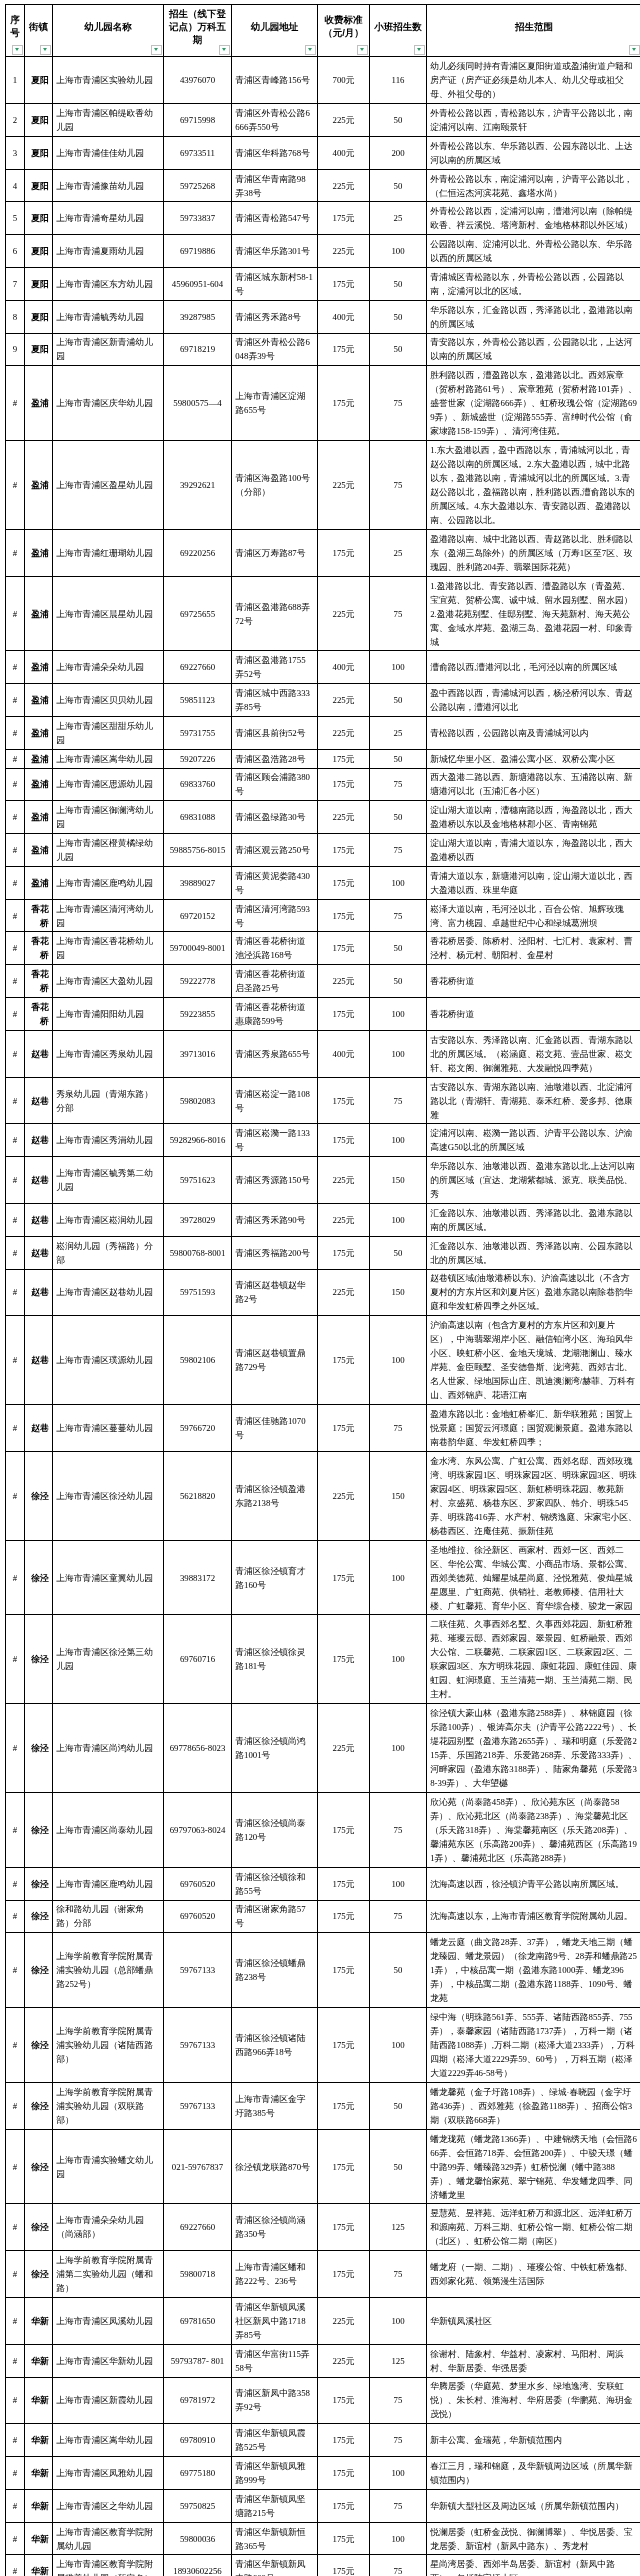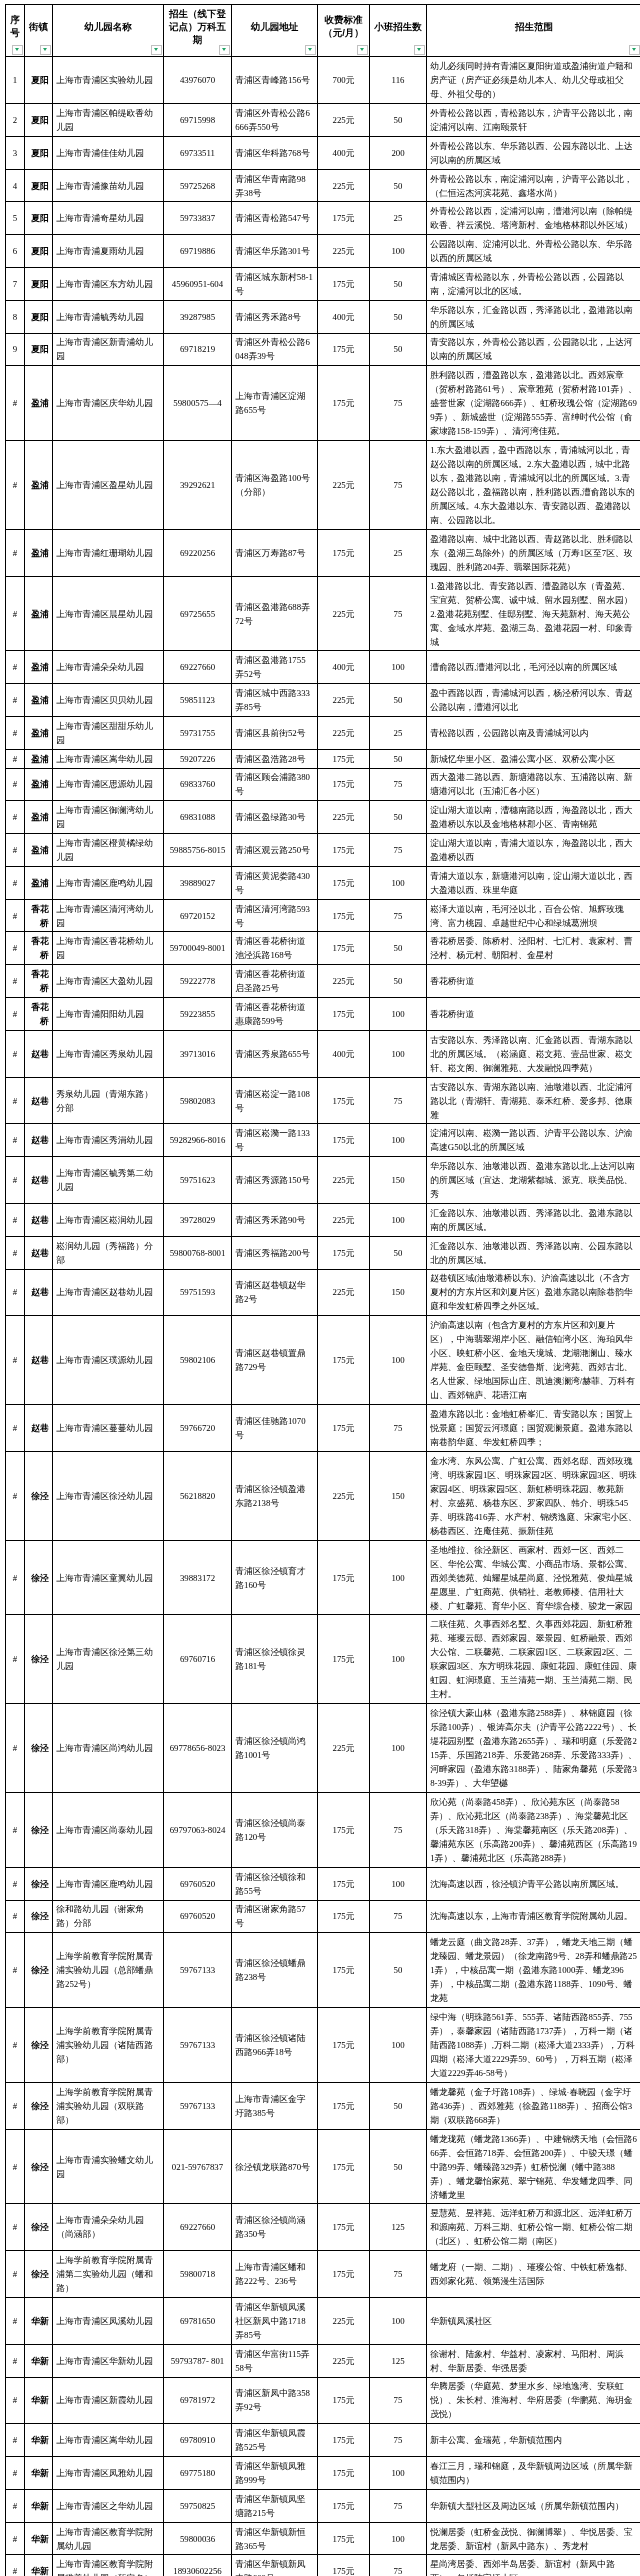--- a/index.html
+++ b/index.html
@@ -431,21 +431,21 @@
           <td class="cell-range a-l">沪渝高速以南（包含方夏村的方东片区和刘夏片区），中海翡翠湖岸小区、融信铂湾小区、海珀风华小区、映虹桥小区、金地天境城、龙湖滟澜山、臻水岸苑、金臣颐墅、圣安德鲁斯、泷湾苑、西郊古北、名人世家、绿地国际山庄、凯迪澳澜湾/赫菲、万科有山、西郊锦庐、花语江南</td>
         </tr>
         <tr>
           <td class="cell-seq a-c">#</td>
           <td class="cell-town">赵巷</td>
           <td class="cell-name a-l">上海市青浦区蔓蔓幼儿园</td>
           <td class="cell-phone a-c">59766720</td>
           <td class="cell-address a-l">青浦区佳驰路1070号</td>
           <td class="cell-fee a-c">175元</td>
           <td class="cell-count a-c">75</td>
-          <td class="cell-range a-l">盈港东路以北：金地虹桥峯汇、青安路以东；国贸上悦景庭；国贸云河璟庭；国贸观澜景庭。盈港东路以南巷韵华庭、华发虹桥四季；</td>
+          <td class="cell-range a-l">盈港东路以北：金地虹桥峯汇、新华联雅苑；国贸上悦景庭；国贸云河璟庭；国贸观澜景庭。盈港东路以南巷韵华庭、华发虹桥四季；</td>
         </tr>
         <tr>
           <td class="cell-seq a-c">#</td>
           <td class="cell-town">徐泾</td>
           <td class="cell-name a-l">上海市青浦区徐泾幼儿园</td>
           <td class="cell-phone a-c">56218820</td>
           <td class="cell-address a-l">青浦区徐泾镇盈港东路2138号</td>
           <td class="cell-fee a-c">225元</td>
           <td class="cell-count a-c">150</td>
           <td class="cell-range a-l">金水湾、东风公寓、广虹公寓、西郊名邸、西郊玫瑰湾、明珠家园1区、明珠家园2区、明珠家园3区、明珠家园4区、明珠家园5区、新虹桥明珠花园、教苑新村、京盛苑、杨巷东区、罗家四队、韩介、明珠545弄、明珠路416弄、水产村、锦绣逸庭、宋家宅小区、杨巷西区、迮庵佳苑、振新佳苑</td>

